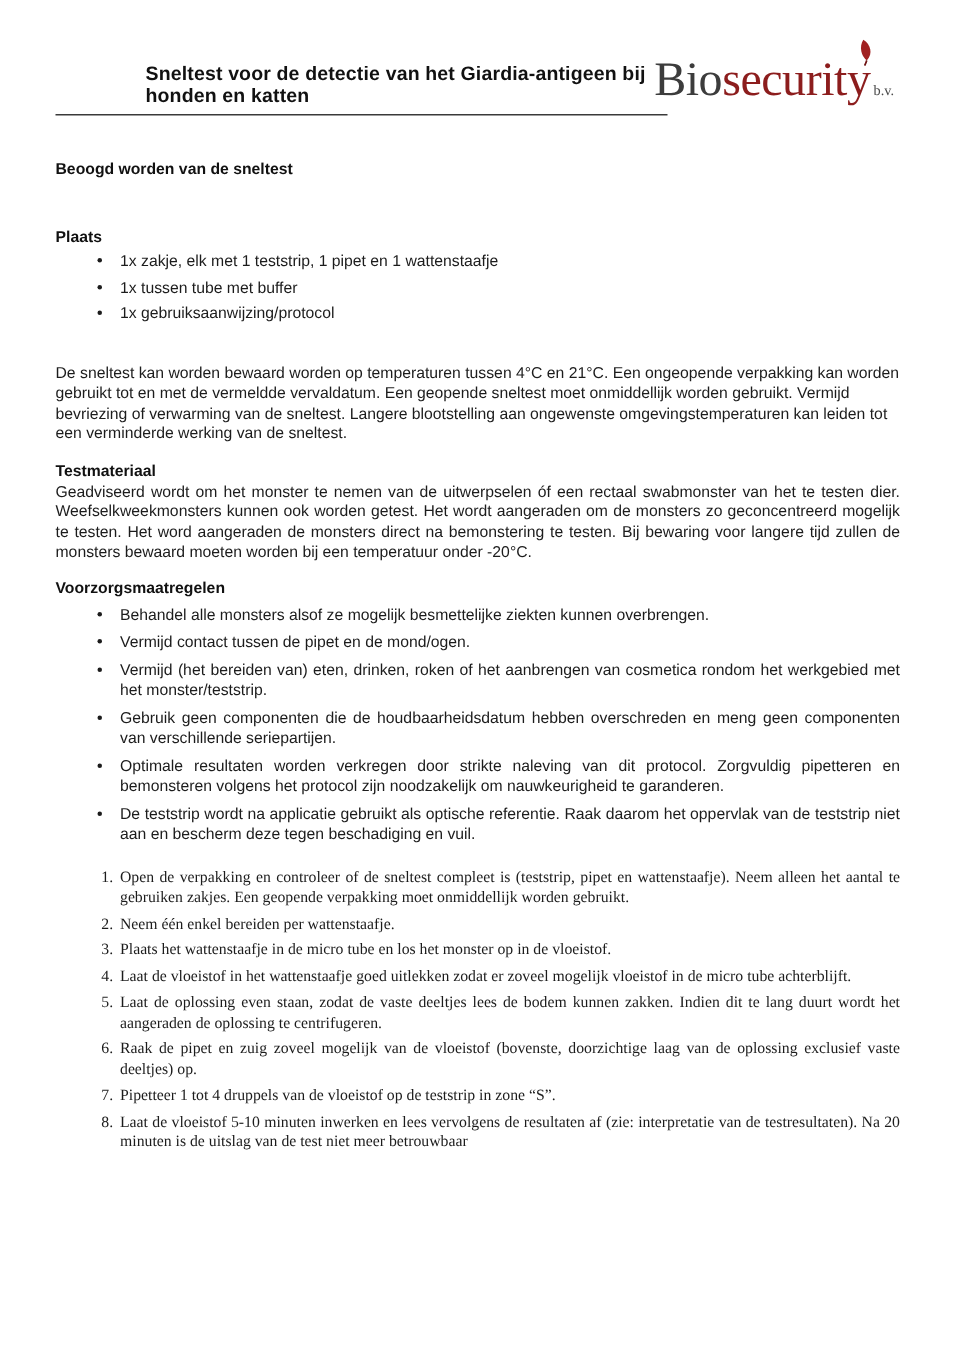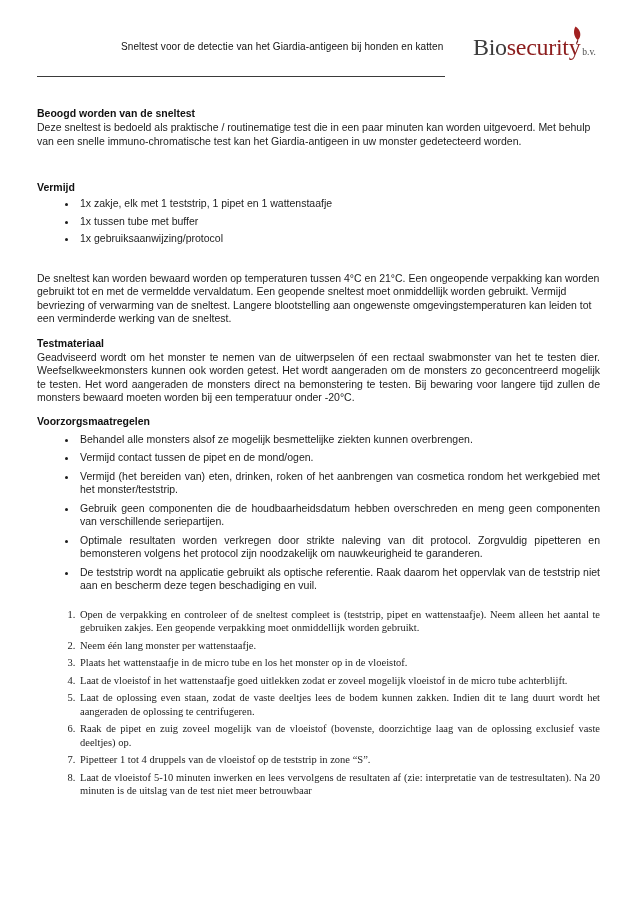--- a/index.html
+++ b/index.html
@@ -12,25 +12,25 @@
   }
   .page {
     width: 637px; height: 901px;
     background: #ffffff;
     padding: 34px 37px 20px 37px;
   }
 
   
   .header { display: flex; justify-content: space-between; align-items: flex-start; height: 40px; }
   .header-title {
-    margin-left: 84px; margin-top: 7px;
-    font-size: 10px; letter-spacing: 0.1px; color: #111;
+    margin-left: 60px; margin-top: 7px;
+    font-size: 13px; letter-spacing: 0.1px; color: #111; font-weight: bold;
   }
   .logo { position: relative; white-space: nowrap; margin-top: 0; margin-right: 4px; }
-  .logo-text { font-family: "Liberation Serif", serif; font-size: 24px; letter-spacing: -0.3px; }
+  .logo-text { font-family: "Liberation Serif", serif; font-size: 32px; letter-spacing: -0.3px; }
   .logo-bio { color: #3c3c3c; }
   .logo-security { color: #8c1d1d; }
   .logo-bv { font-family: "Liberation Serif", serif; font-size: 9.5px; color: #4a4a4a; margin-left: 2px; }
   .logo-leaf { position: absolute; top: -9px; right: 13px; line-height: 0; }
   .header-rule { width: 408px; border-top: 1px solid #3a3a3a; margin-top: 2px; }
 
   
   .sec h2 { font-size: 10.5px; font-weight: bold; color: #111; margin-bottom: 2px; }
   .sec p, .sec li { font-size: 10.5px; line-height: 13.5px; color: #1c1c1c; }
   .sec ul { list-style: disc; padding-left: 41px; margin-top: 4px; }
@@ -63,25 +63,24 @@
           <path d="M8 1 C13.2 4 15.2 11 10.5 15.6 C6.4 12.6 5 6 8 1 Z" fill="#a12121"></path>
           <path d="M10.5 15.6 C10 17.2 9.5 18.3 9 19.4" stroke="#6f1414" stroke-width="1.2" fill="none"></path>
         </svg>
       </span>
     </div>
   </header>
   <div class="header-rule"></div>
 
   <section class="sec sec-beoogd">
     <h2>Beoogd worden van de sneltest</h2>
-    <p>Deze sneltest is bedoeld als praktische / routinematige test die in een paar minuten kan worden uitgevoerd. Met behulp van een snelle immuno-chromatische test kan het Giardia-antigeen in uw monster gedetecteerd worden.</p>
   </section>
 
   <section class="sec sec-inhoud">
-    <h2>Vermijd</h2>
+    <h2>Plaats</h2>
     <ul>
       <li>1x zakje, elk met 1 teststrip, 1 pipet en 1 wattenstaafje</li>
       <li>1x tussen tube met buffer</li>
       <li>1x gebruiksaanwijzing/protocol</li>
     </ul>
   </section>
 
   <section class="sec sec-opslag">
     <p>De sneltest kan worden bewaard worden op temperaturen tussen 4°C en 21°C. Een ongeopende verpakking kan worden gebruikt tot en met de vermeldde vervaldatum. Een geopende sneltest moet onmiddellijk worden gebruikt. Vermijd bevriezing of verwarming van de sneltest. Langere blootstelling aan ongewenste omgevingstemperaturen kan leiden tot een verminderde werking van de sneltest.</p>
   </section>
@@ -99,21 +98,21 @@
       <li>Vermijd (het bereiden van) eten, drinken, roken of het aanbrengen van cosmetica rondom het werkgebied met het monster/teststrip.</li>
       <li>Gebruik geen componenten die de houdbaarheidsdatum hebben overschreden en meng geen componenten van verschillende seriepartijen.</li>
       <li>Optimale resultaten worden verkregen door strikte naleving van dit protocol. Zorgvuldig pipetteren en bemonsteren volgens het protocol zijn noodzakelijk om nauwkeurigheid te garanderen.</li>
       <li>De teststrip wordt na applicatie gebruikt als optische referentie. Raak daarom het oppervlak van de teststrip niet aan en bescherm deze tegen beschadiging en vuil.</li>
     </ul>
   </section>
 
   <section class="sec sec-protocol">
     <ol>
       <li>Open de verpakking en controleer of de sneltest compleet is (teststrip, pipet en wattenstaafje). Neem alleen het aantal te gebruiken zakjes. Een geopende verpakking moet onmiddellijk worden gebruikt.</li>
-      <li>Neem één lang monster per wattenstaafje.</li>
+      <li>Neem één enkel bereiden per wattenstaafje.</li>
       <li>Plaats het wattenstaafje in de micro tube en los het monster op in de vloeistof.</li>
       <li>Laat de vloeistof in het wattenstaafje goed uitlekken zodat er zoveel mogelijk vloeistof in de micro tube achterblijft.</li>
       <li>Laat de oplossing even staan, zodat de vaste deeltjes lees de bodem kunnen zakken. Indien dit te lang duurt wordt het aangeraden de oplossing te centrifugeren.</li>
       <li>Raak de pipet en zuig zoveel mogelijk van de vloeistof (bovenste, doorzichtige laag van de oplossing exclusief vaste deeltjes) op.</li>
       <li>Pipetteer 1 tot 4 druppels van de vloeistof op de teststrip in zone “S”.</li>
       <li>Laat de vloeistof 5-10 minuten inwerken en lees vervolgens de resultaten af (zie: interpretatie van de testresultaten). Na 20 minuten is de uitslag van de test niet meer betrouwbaar</li>
     </ol>
   </section>
 
 </div>

